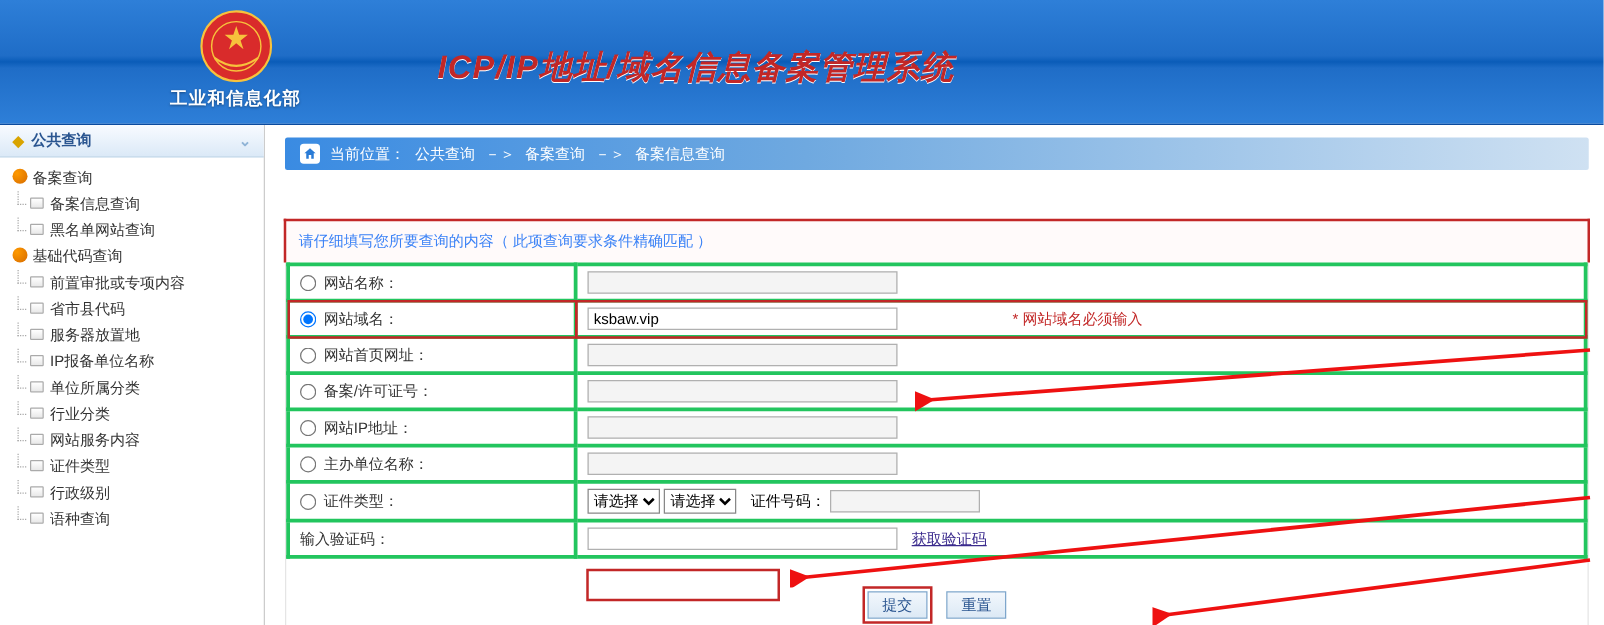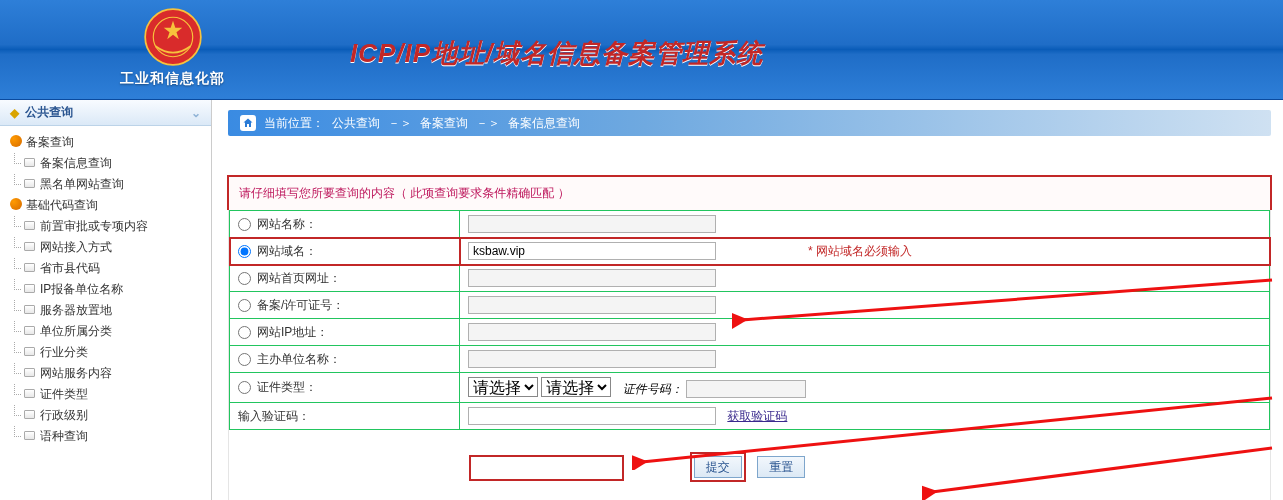--- a/index.html
+++ b/index.html
@@ -1,20 +1,20 @@
 <!DOCTYPE html>
 <html><head>
 <meta charset="utf-8">
 <style>
 * { margin: 0; padding: 0; box-sizing: border-box; }
 body { font-family: "Microsoft YaHei", Arial, sans-serif; font-size: 12px; width: 1283px; height: 500px; background: #fff; overflow: hidden; position: relative; }
 
 
 .header { height: 100px; background: linear-gradient(to bottom, #2e7fd8 0%, #1f6dc7 45%, #0a5cb8 50%, #1f6dc7 55%, #2e7fd8 100%); position: relative; border-bottom: 1px solid #0a4a9e; }
-.logo-wrap { position: absolute; left: 120px; top: 8px; text-align: center; }
+.logo-wrap { position: absolute; left: 136px; top: 8px; text-align: center; }
 .emblem { width: 58px; height: 58px; margin: 0 auto 4px; }
 .emblem svg { width: 100%; height: 100%; }
 .mit-name { color: #fff; font-size: 14px; font-weight: bold; letter-spacing: 1px; text-shadow: 0 1px 2px rgba(0,0,0,.4); }
 .sys-title { position: absolute; left: 350px; top: 36px; font-size: 26px; font-weight: bold; font-style: italic; color: #c22727; text-shadow: 0 1px 0 #fff; letter-spacing: 1px; }
 
 
 .main { display: flex; height: 400px; }
 .sidebar { width: 212px; border-right: 1px solid #ccc; background: #fff; }
 .nav-header { height: 26px; background: linear-gradient(to bottom, #f8fbff, #dbe9f7); border-bottom: 1px solid #bcd3e8; padding-left: 10px; display: flex; align-items: center; color: #2a5590; font-weight: bold; }
 .nav-header .chev { margin-left: auto; margin-right: 10px; color: #8fb3d6; }
@@ -26,31 +26,31 @@
 .tree-item::after { content: ""; position: absolute; left: 4px; top: 0; width: 6px; height: 10px; border-left: 1px dotted #aaa; border-bottom: 1px dotted #aaa; }
 
 
 .content { flex: 1; padding: 10px 12px 0 16px; position: relative; }
 .breadcrumb { height: 26px; background: linear-gradient(to right, #3a8be2 0%, #6fa9e0 40%, #cfe1f2 100%); color: #fff; display: flex; align-items: center; padding-left: 8px; font-size: 12px; border-radius: 2px; }
 .bc-home { width: 16px; height: 16px; background: #fff; border-radius: 3px; display: inline-flex; align-items: center; justify-content: center; margin-right: 6px; }
 .bc-home svg { width: 12px; height: 12px; }
 .breadcrumb span { margin: 0 4px; }
 
 .form-area { margin-top: 40px; background: #fff; border: 1px solid #e5e5e5; }
-.form-hint { color: #be185d; padding: 8px 10px; background: #fffafa; border: 2px solid #c22727; border-bottom: none; margin: -2px -2px 0 -2px; }
+.form-hint { color: #3b82f6; padding: 8px 10px; background: #fffafa; border: 2px solid #c22727; border-bottom: none; margin: -2px -2px 0 -2px; }
 
 table.qform { width: 100%; border-collapse: collapse; }
-table.qform td { border: 1px solid #22c55e; padding: 4px 8px; height: 24px; vertical-align: middle; }
+table.qform td { border: 3px solid #22c55e; padding: 4px 8px; height: 24px; vertical-align: middle; }
 td.label { width: 230px; color: #333; background: #fff; }
 td.label input[type=radio] { margin-right: 6px; vertical-align: middle; }
 td.field { background: #fff; }
 td.field input[type=text] { width: 248px; height: 18px; border: 1px solid #b0b0b0; padding: 1px 4px; font-size: 12px; background: #f4f4f4; }
 td.field input.active { background: #fff; }
-select { height: 20px; border: 1px solid #888; font-size: 16px; background: #fff; }
-.cert-no-label { margin-left: 8px; margin-right: 0; font-style: italic; }
+select { height: 20px; border: 1px solid #888; font-size: 12px; background: #fff; }
+.cert-no-label { margin-left: 8px; margin-right: 0; }
 .captcha-in { width: 60px; height: 18px; border: 1px solid #999; margin-right: 8px; }
 .captcha-link { color: #3a2a8d; text-decoration: underline; cursor: pointer; }
 
 .row-highlight td { outline: 2px solid #c22727; outline-offset: -1px; }
 .side-note { color: #c22727; margin-left: 14px; }
 
 .actions { text-align: center; padding: 10px 0; }
 .btn { display: inline-block; min-width: 48px; height: 22px; line-height: 20px; border: 1px solid #7ea6cc; background: linear-gradient(#f2f7fc,#dce9f5); color: #2a5590; cursor: pointer; font-size: 12px; padding: 0 10px; margin: 16px 6px; }
 .btn-submit { outline: 2px solid #c22727; outline-offset: 2px; }
 
@@ -84,24 +84,23 @@
       <span style="color:#d9a400;margin-right:6px">◆</span>
       <span>公共查询</span>
       <span class="chev">⌄</span>
     </div>
     <div class="tree">
       <div class="tree-group">备案查询</div>
       <div class="tree-item">备案信息查询</div>
       <div class="tree-item">黑名单网站查询</div>
       <div class="tree-group">基础代码查询</div>
       <div class="tree-item">前置审批或专项内容</div>
-      <div class="tree-item">网站接入方式</div>
       <div class="tree-item">省市县代码</div>
+      <div class="tree-item">服务器放置地</div>
       <div class="tree-item">IP报备单位名称</div>
-      <div class="tree-item">服务器放置地</div>
       <div class="tree-item">单位所属分类</div>
       <div class="tree-item">行业分类</div>
       <div class="tree-item">网站服务内容</div>
       <div class="tree-item">证件类型</div>
       <div class="tree-item">行政级别</div>
       <div class="tree-item">语种查询</div>
     </div>
   </div>
 
   <div class="content">

